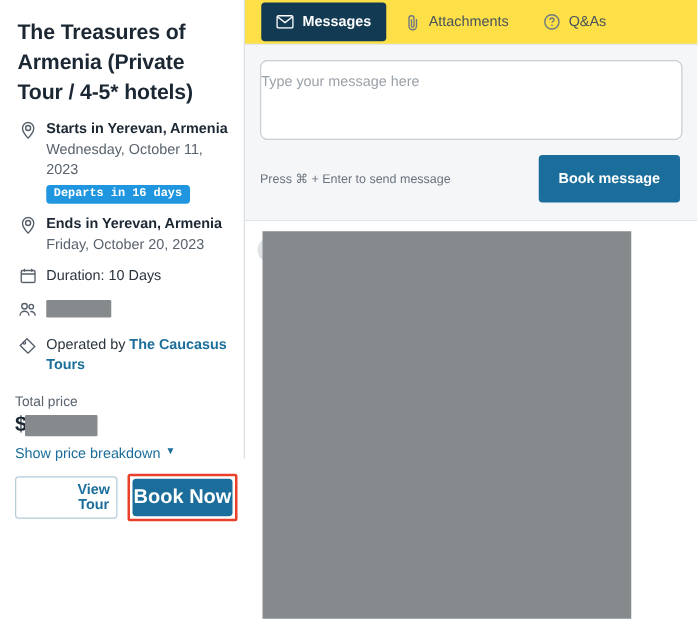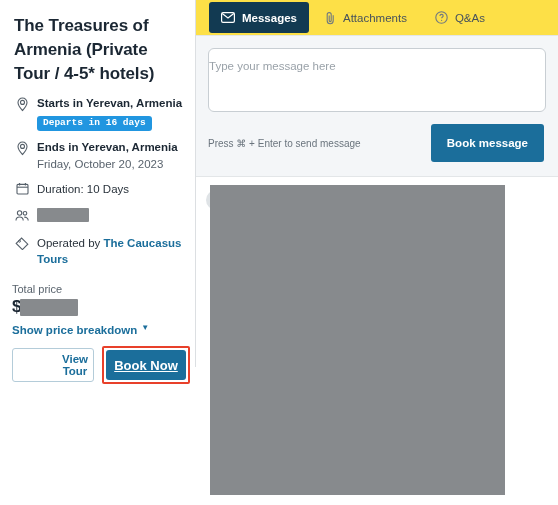--- a/index.html
+++ b/index.html
@@ -80,21 +80,21 @@
   .redact { background: #878a8d; display: inline-block; border-radius: 1px; }
   .link { color: #1b6e9b; font-weight: bold; text-decoration: none; }
 
   .price-wrap { padding: 6px 12px 0 12px; }
   .price-label { font-size: 11px; color: #59636d; line-height: 14px; }
   .price-val {
     font-size: 17px; font-weight: bold; color: #1b2733;
     display: flex; align-items: center; line-height: 20px; margin-top: 1px;
   }
   .breakdown {
-    margin-top: 7px; font-size: 11.5px; font-weight: bold; color: #1b6e9b;
+    margin-top: 7px; font-size: 11.5px; font-weight: normal; color: #1b6e9b;
     display: flex; align-items: flex-start; gap: 4px; cursor: pointer;
   }
   .caret { font-size: 8px; line-height: 8px; }
 
   .actions {
     margin-top: auto; padding: 10px 12px 14px 12px;
     display: flex; gap: 8px; align-items: center;
   }
   .btn-outline {
     flex: 0 0 82px; height: 34px; border: 1px solid #b4ccd9;
@@ -103,23 +103,22 @@
     font-family: "Liberation Sans", sans-serif;
     padding-left: 44px;
   }
   .book-hl {
     border: 2px solid #e8402a; border-radius: 2px; padding: 2px;
     display: inline-block; line-height: 0;
   }
   .btn-primary {
     width: 80px; height: 30px; border: none; border-radius: 3px;
     background: #1b6e9b; color: #fff;
-    font-size: 13px; font-weight: bold; cursor: pointer;
+    font-size: 16px; font-weight: bold; cursor: pointer;
     font-family: "Liberation Sans", sans-serif;
-    text-decoration: underline;
   }
 
   
   .right { flex: 1; height: 505px; position: relative; background: #ffffff; }
   .tabbar {
     height: 36px; background: #fde047; display: flex; align-items: center;
     padding-left: 13px; gap: 4px; border-bottom: 1px solid #e3e6e8;
   }
   .tab {
     display: flex; align-items: center; gap: 7px;
@@ -183,20 +182,21 @@
 
       <div class="drow">
         <div class="ico">
           <svg width="13" height="15" viewBox="0 0 13 15">
               <path d="M6.5 1C4 1 2 3 2 5.5c0 3.2 4.5 8 4.5 8S11 8.7 11 5.5C11 3 9 1 6.5 1z" fill="none" stroke="#56606a" stroke-width="1.1"></path>
               <circle cx="6.5" cy="5.4" r="2" fill="none" stroke="#56606a" stroke-width="1.1"></circle>
             </svg>
         </div>
         <div class="body">
           <div class="d-strong">Starts in Yerevan, Armenia</div>
+          <div class="d-sub">Wednesday, October 11, 2023</div>
           <span class="badge">Departs in 16 days</span>
         </div>
       </div>
 
       <div class="drow">
         <div class="ico">
           <svg width="13" height="15" viewBox="0 0 13 15">
               <path d="M6.5 1C4 1 2 3 2 5.5c0 3.2 4.5 8 4.5 8S11 8.7 11 5.5C11 3 9 1 6.5 1z" fill="none" stroke="#56606a" stroke-width="1.1"></path>
               <circle cx="6.5" cy="5.4" r="2" fill="none" stroke="#56606a" stroke-width="1.1"></circle>
             </svg>

